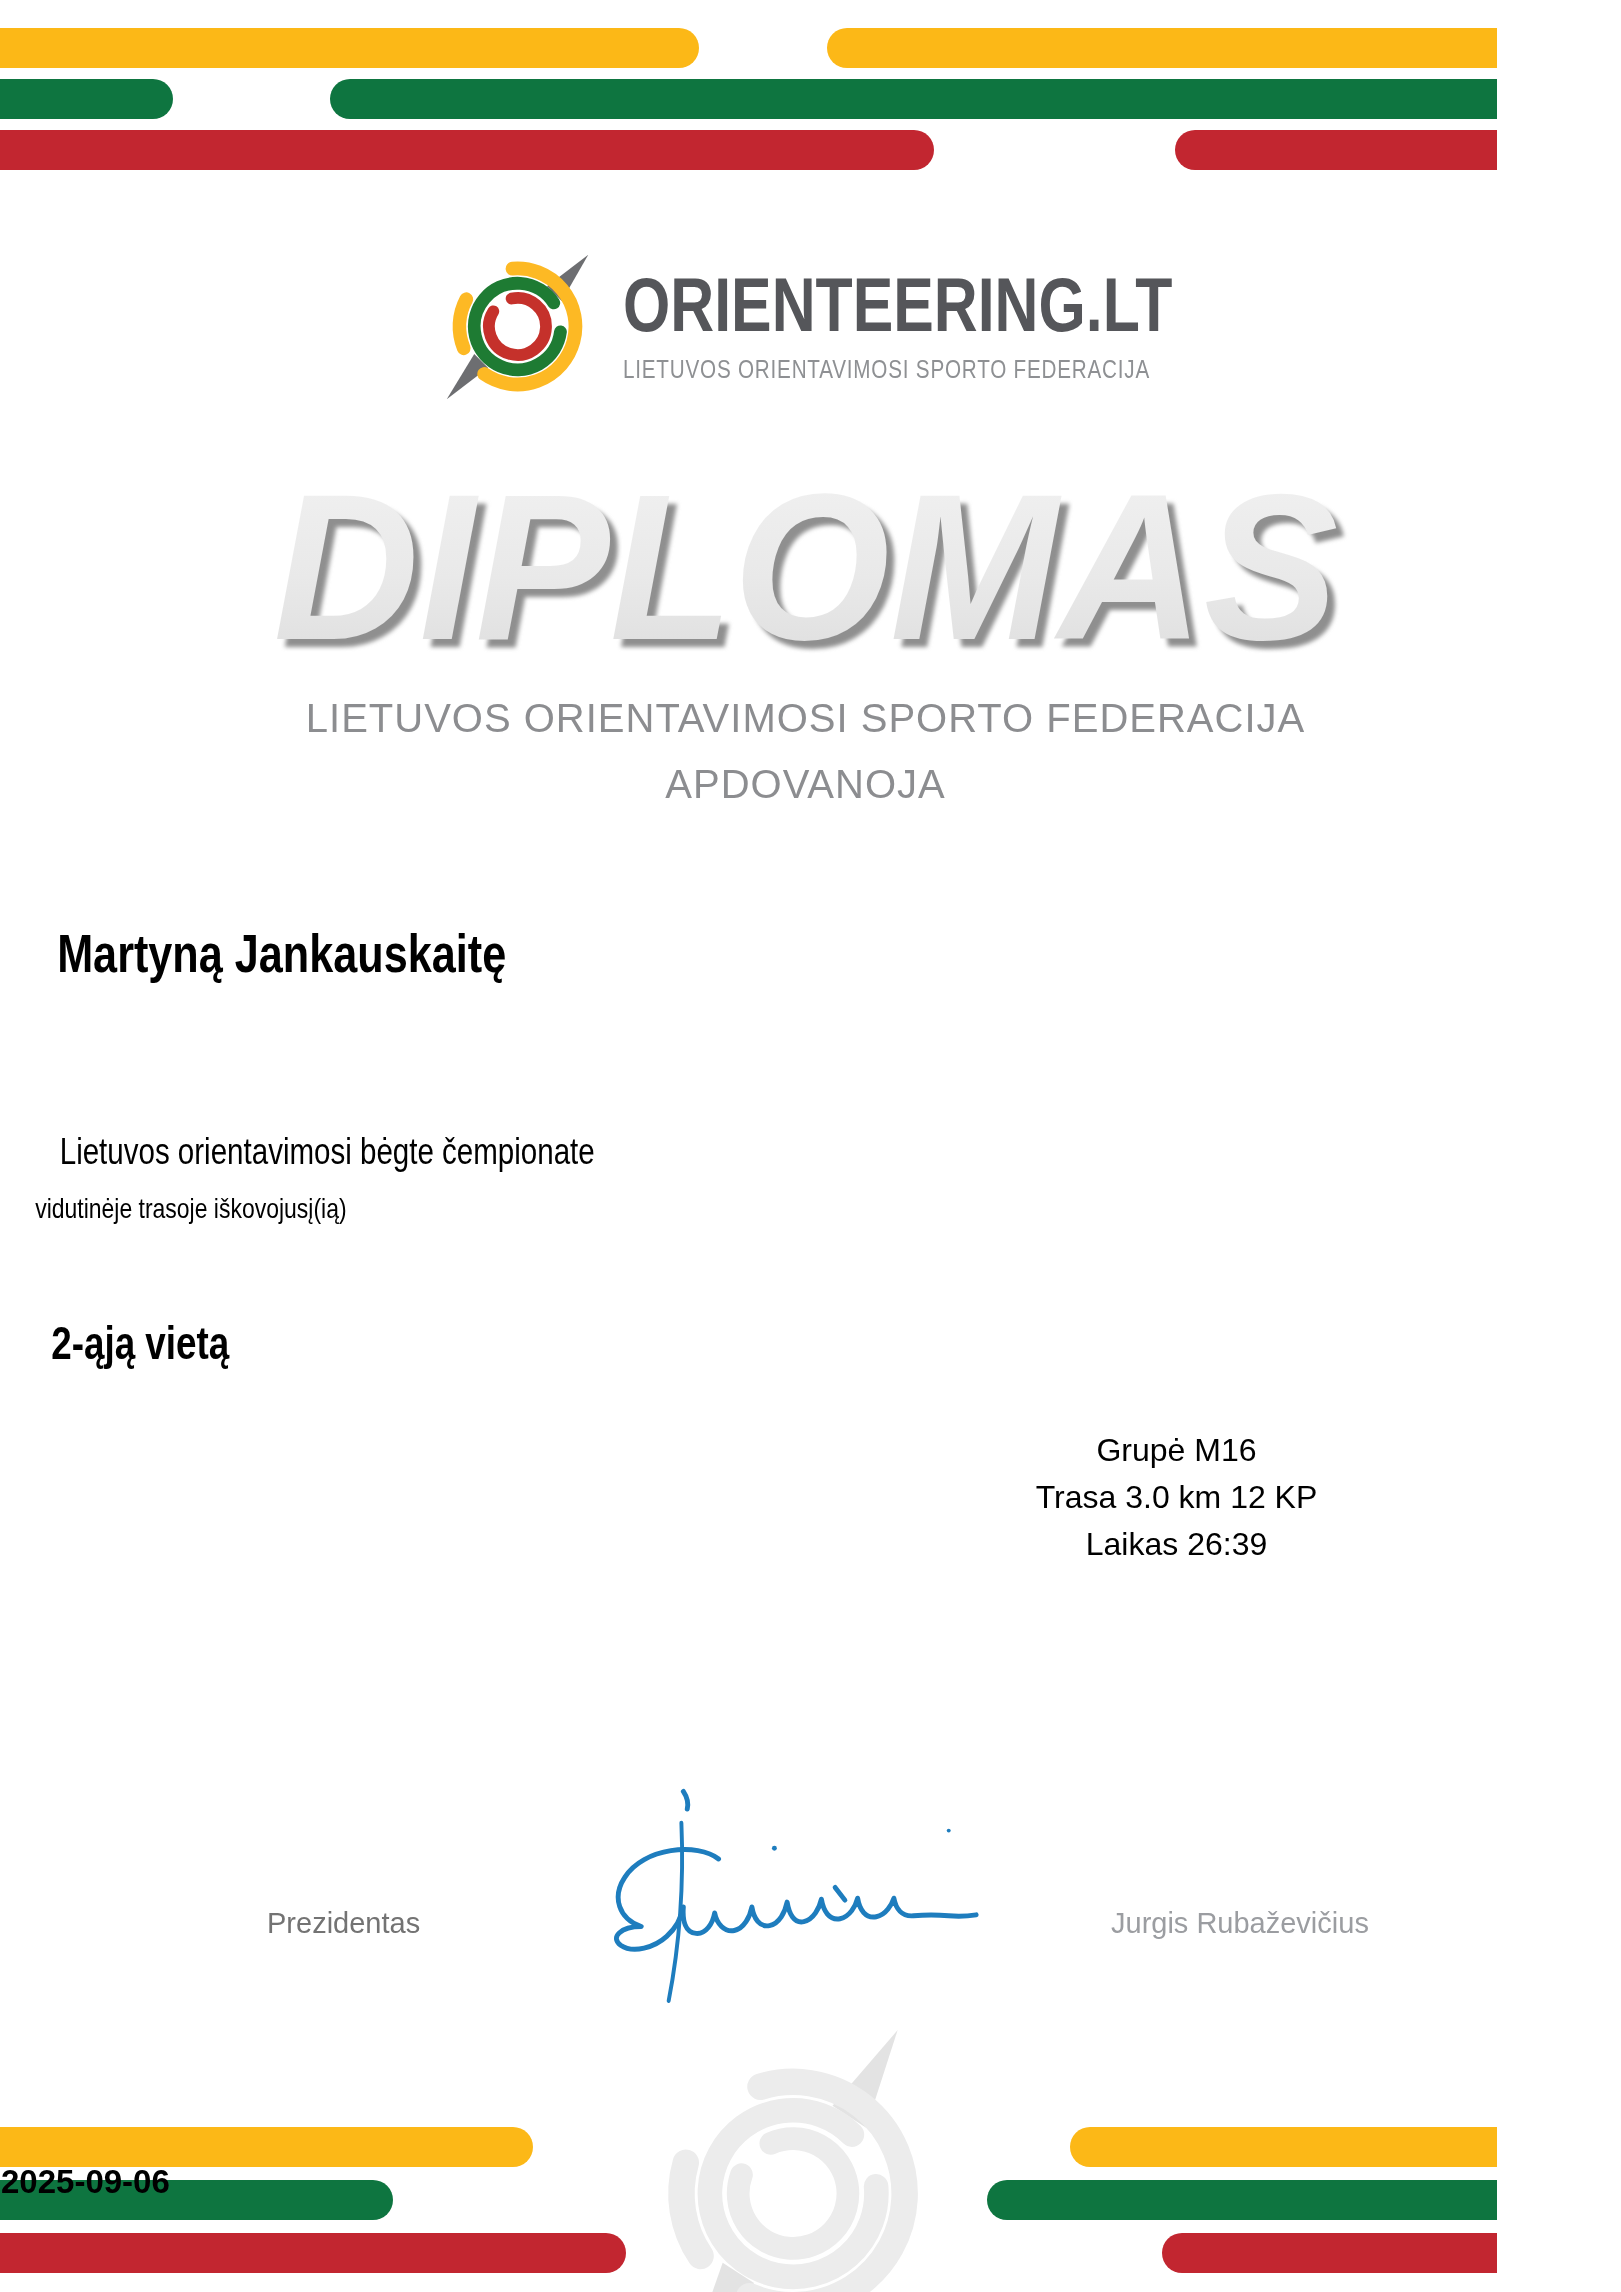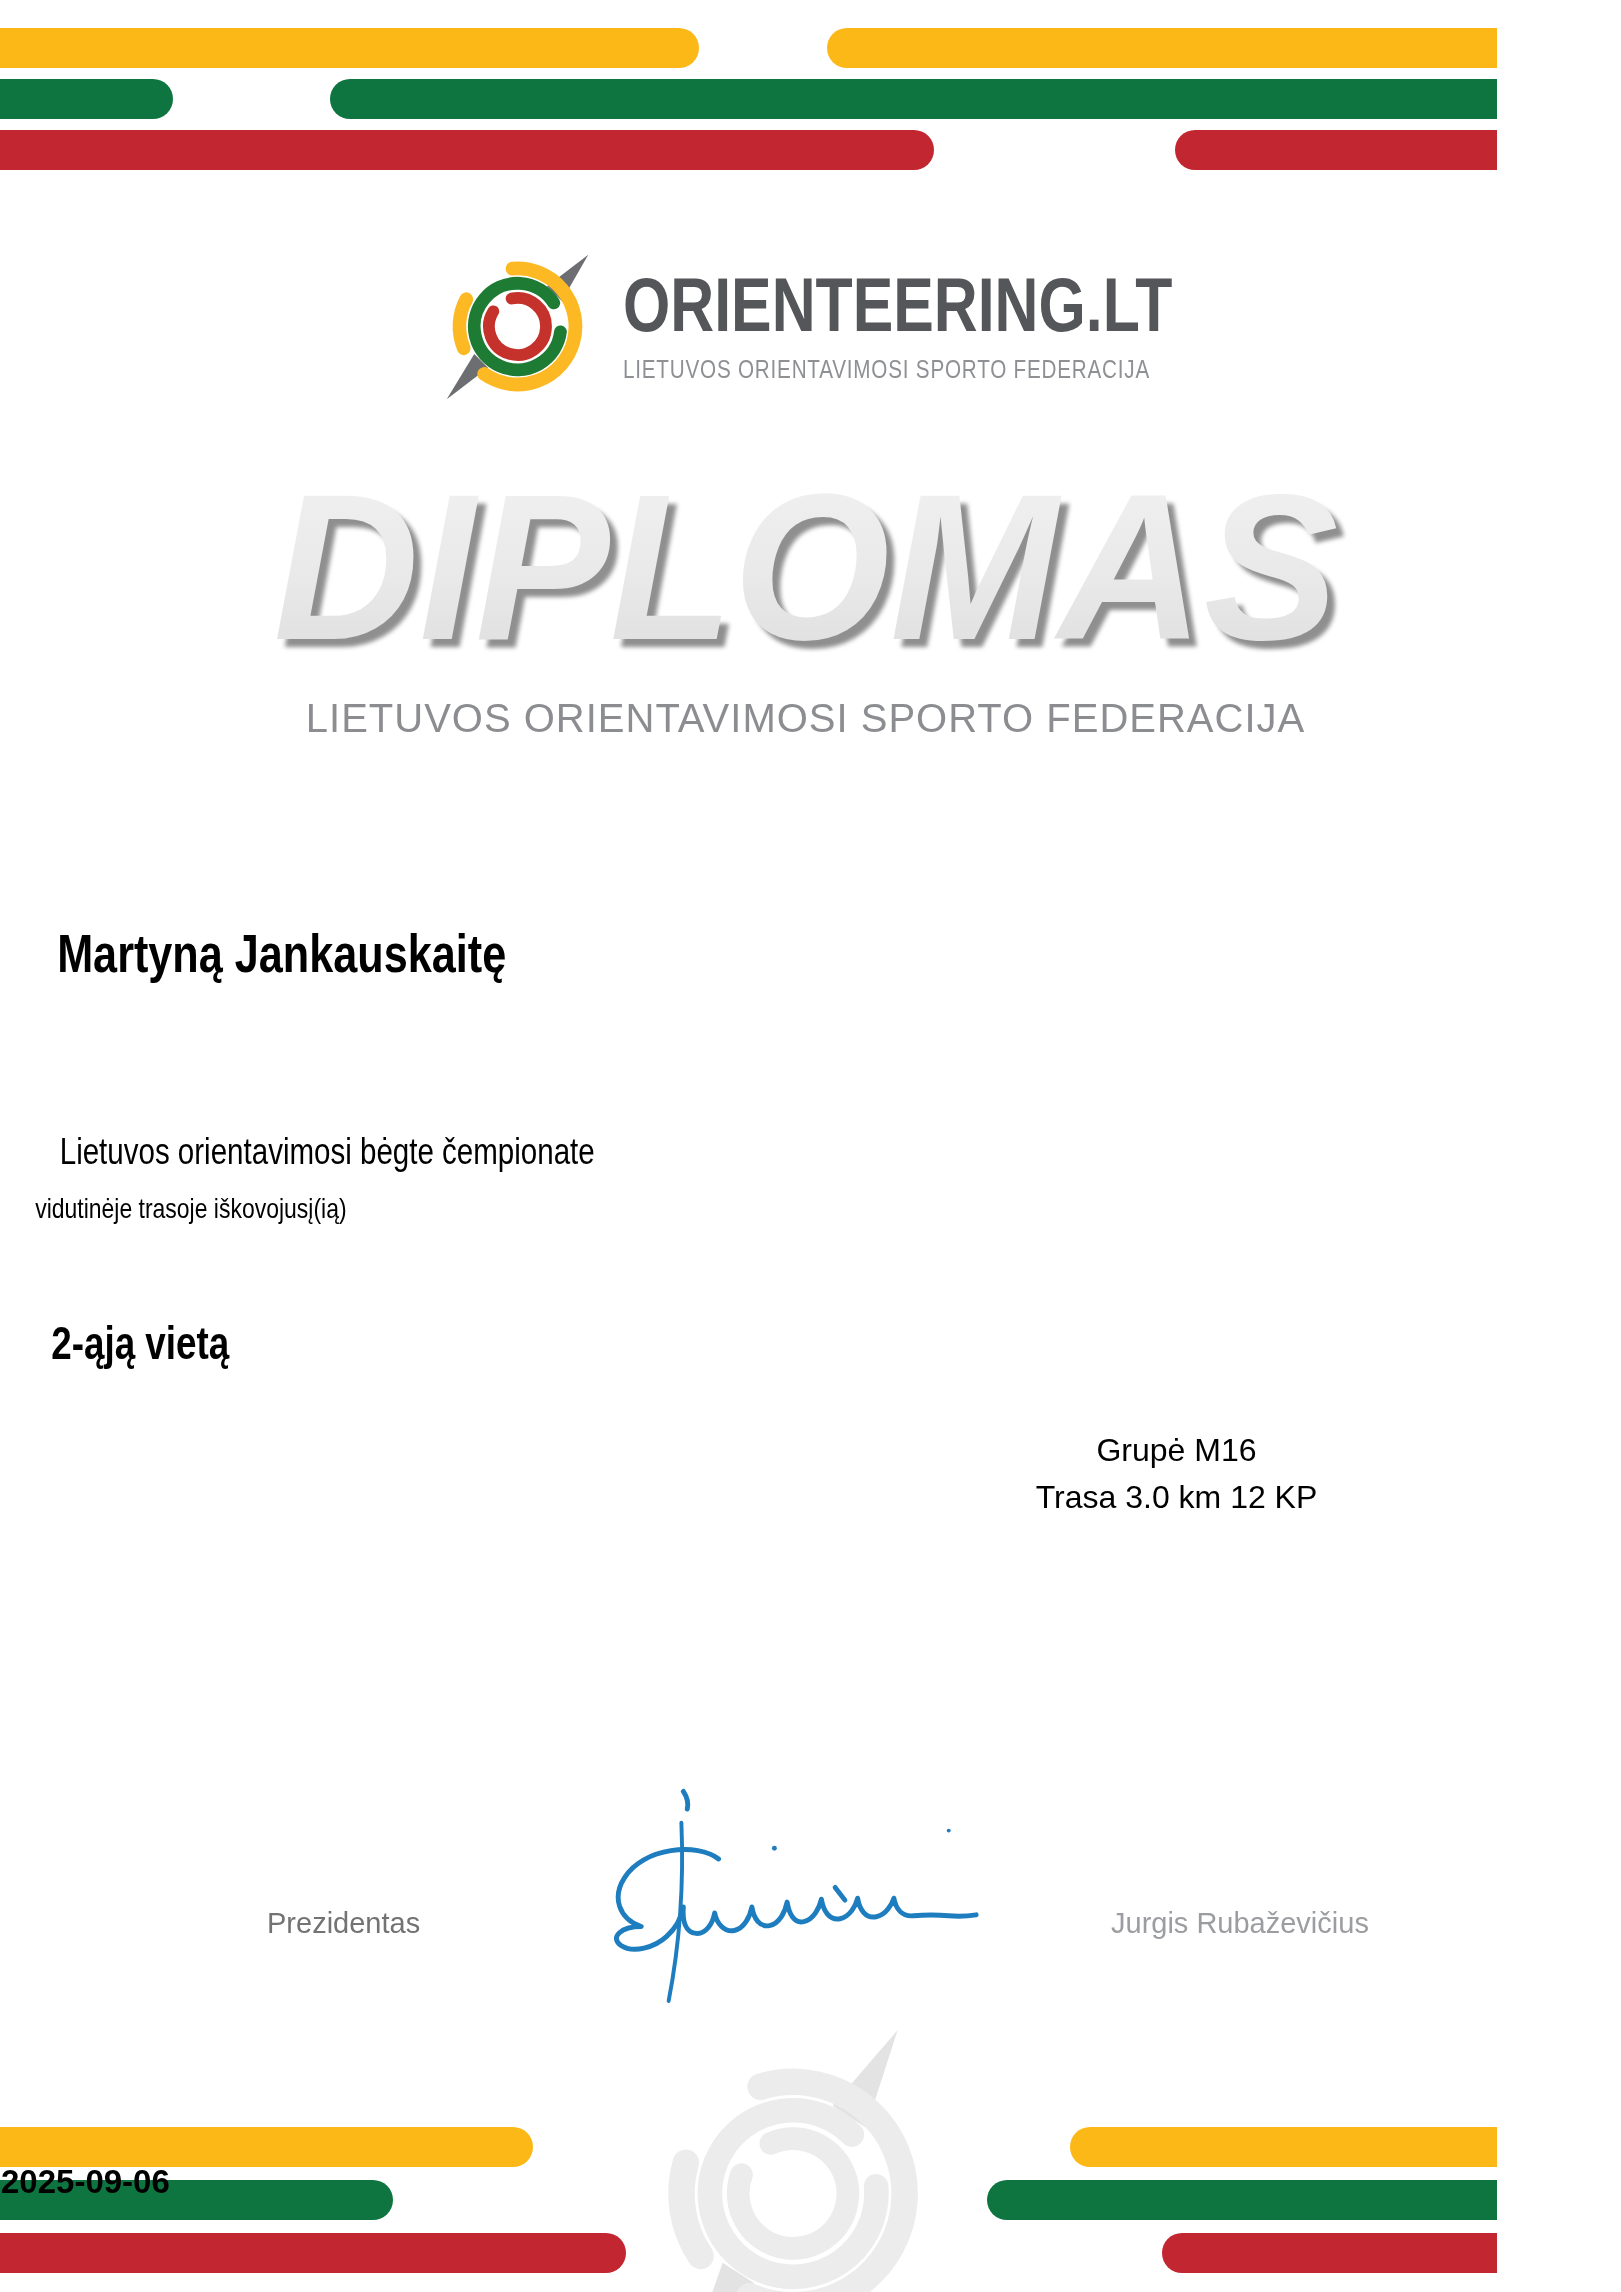--- a/index.html
+++ b/index.html
@@ -93,30 +93,32 @@
         <path d="M82.9,29.2 A59,59 0 1 1 54.1,136.3" stroke="#FDB924" stroke-width="14"></path>
         <path d="M33.3,110.1 A59,59 0 0 1 35.9,60.3" stroke="#FDB924" stroke-width="14"></path>
       </g>
     </svg>
   </div>
   <div class="logo-title"><span>ORIENTEERING.LT</span></div>
   <div class="logo-subtitle"><span>LIETUVOS ORIENTAVIMOSI SPORTO FEDERACIJA</span></div>
 
   <div class="center-wide diplomas"><span>DIPLOMAS</span></div>
   <div class="center-wide head-sub1">LIETUVOS ORIENTAVIMOSI SPORTO FEDERACIJA</div>
+  <div class="center-wide head-sub2">APDOVANOJA</div>
 
   <div class="center-mid recipient"><span>Martyną Jankauskaitę</span></div>
 
   <div class="center-mid award1"><span>Lietuvos orientavimosi bėgte čempionate</span></div>
   <div class="center-mid award2"><span>vidutinėje trasoje iškovojusį(ią)</span></div>
   <div class="center-mid place"><span>2-ąją vietą</span></div>
 
   <div class="details">
     <div>Grupė M16</div>
     <div>Trasa 3.0 km 12 KP</div>
+    <div>Laikas 26:39</div>
   </div>
 
   <div class="sig-role">Prezidentas</div>
   <div class="sig-svg">
     <svg width="412" height="284" viewBox="0 0 420 290">
       <g fill="none" stroke="#1E7DBE" stroke-linecap="round" stroke-linejoin="round">
         <path stroke-width="5" d="M97,28 q6,9 4,18"></path>
         <path stroke-width="4" d="M95,60 C98,130 93,185 82,242"></path>
         <path stroke-width="5" d="M133,97 C112,80 56,85 37,116 C24,136 31,158 54,166 C33,166 22,177 33,185 C46,194 68,187 80,176 C90,167 95,157 97,146 C96,160 99,172 110,173 C120,174 127,163 129,152 C131,163 139,172 149,170 C159,168 165,156 167,146 C169,158 175,167 185,165 C195,163 201,151 203,141 C205,153 210,163 220,161 C230,159 236,147 238,138 C240,150 246,160 257,158 C267,156 273,145 275,137 C277,149 283,158 294,156 C304,154 310,143 312,137 C314,148 320,156 332,155 C344,154 356,154 368,155 C380,156 390,155 396,154"></path>
         <path stroke-width="5" d="M252,126 l10,13"></path>

